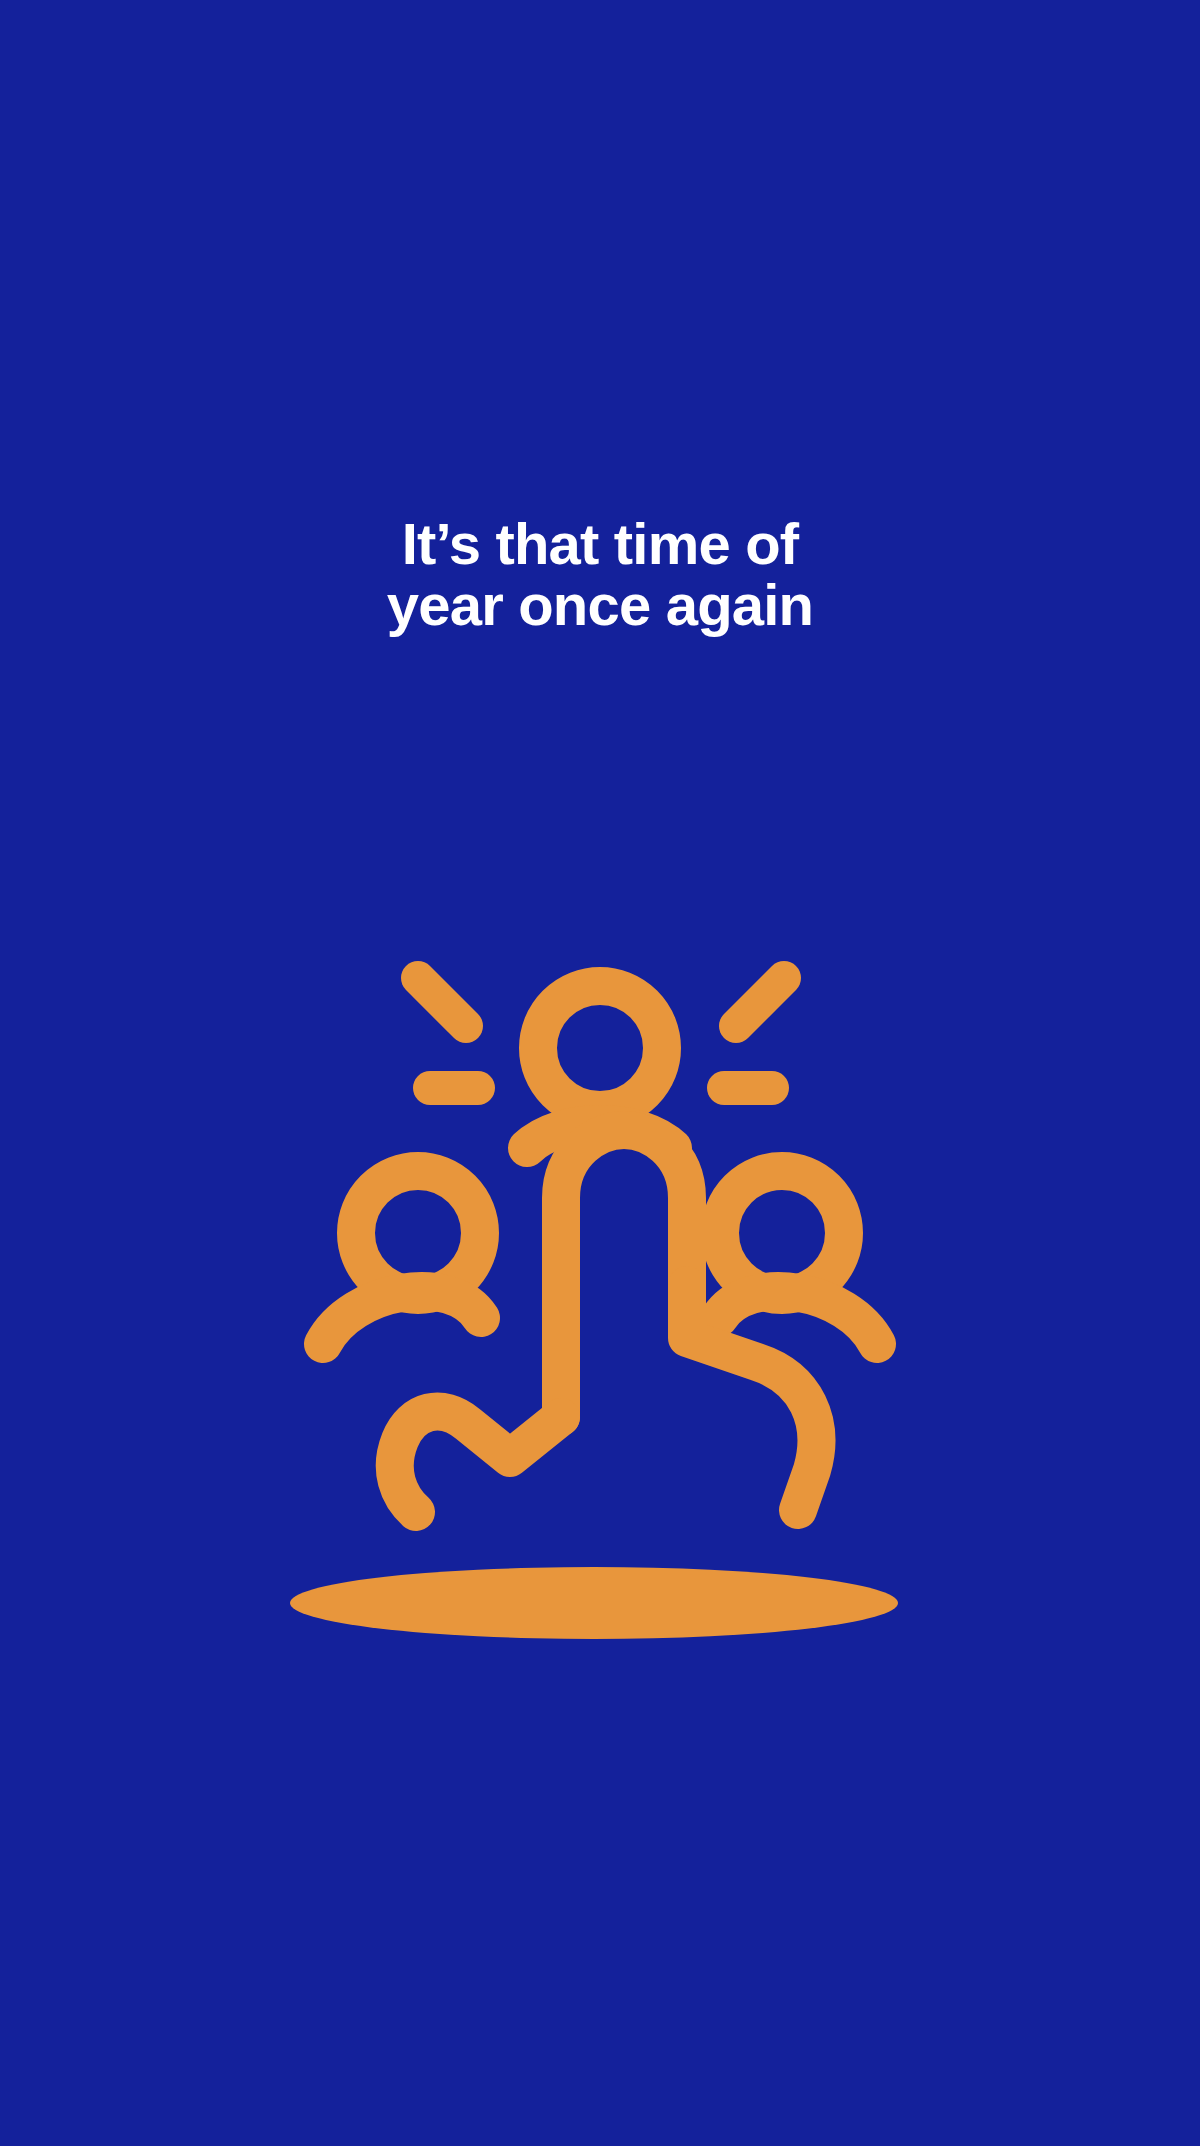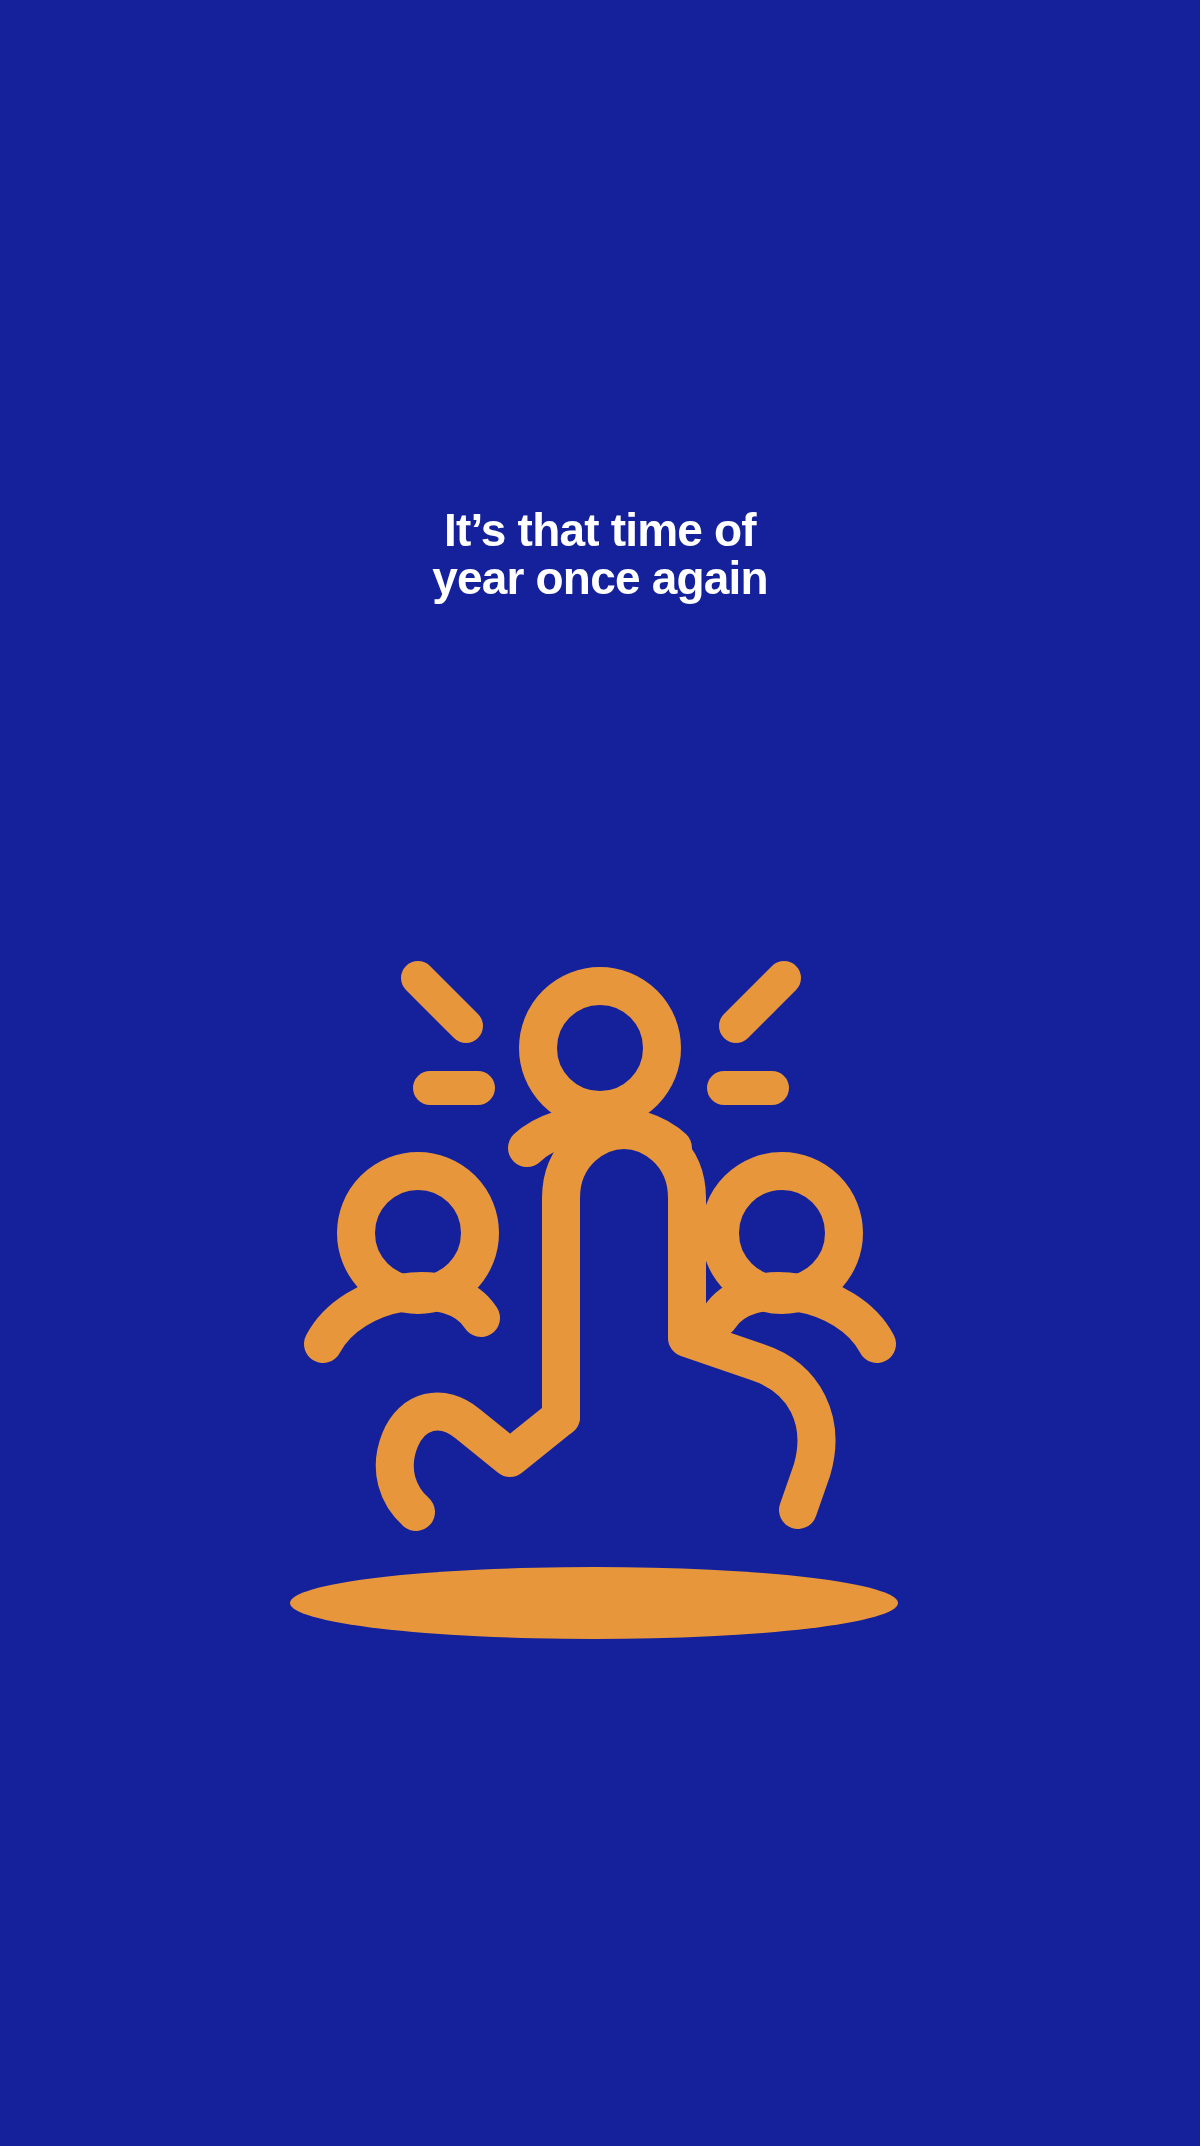--- a/index.html
+++ b/index.html
@@ -22,25 +22,25 @@
     overflow: hidden;
   }
   .headline-block {
     position: absolute;
     left: 0;
     top: 498px;
     width: 1200px;
     text-align: center;
   }
   .headline {
-    margin: 8px;
+    margin: 16px;
     color: #FFFFFF;
     font-family: "Liberation Sans", sans-serif;
     font-weight: bold;
-    font-size: 46px;
+    font-size: 58px;
     line-height: 1.05;
     letter-spacing: -0.8px;
   }
   .headline .line {
     display: block;
     white-space: pre;
   }
   .illustration-wrap {
     position: absolute;
     left: 0;

